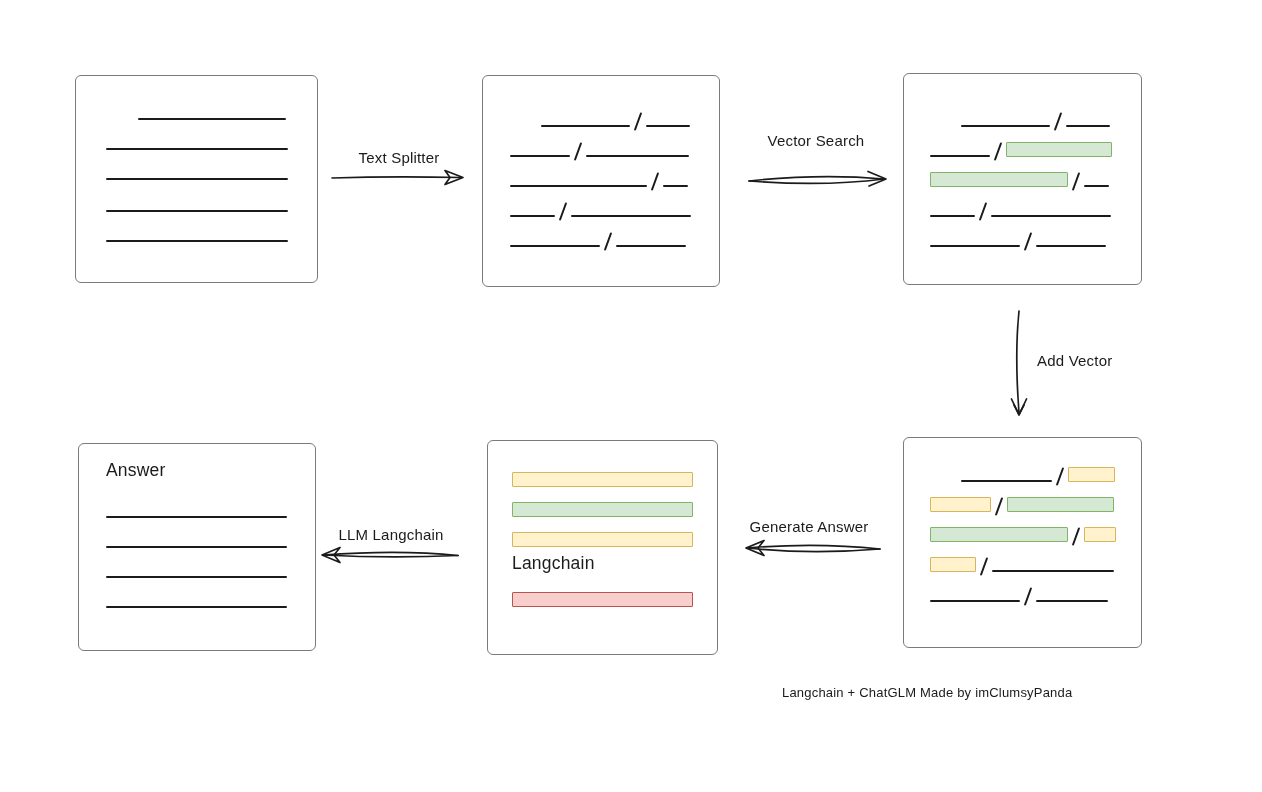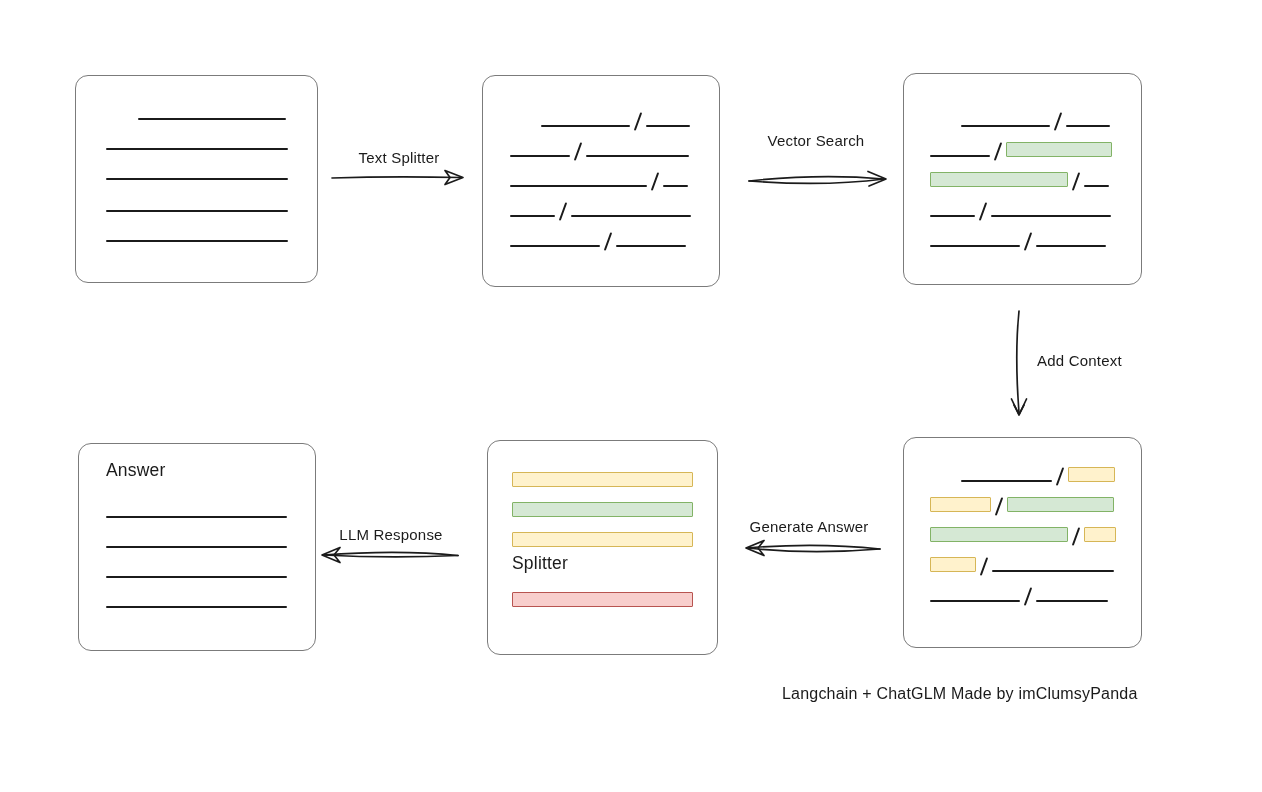--- a/index.html
+++ b/index.html
@@ -3,21 +3,21 @@
 <meta charset="utf-8">
 <style>
   html,body{margin:0;padding:0;background:#ffffff;}
   #canvas{
     position:relative;width:1262px;height:792px;background:#ffffff;overflow:hidden;
     font-family:"Liberation Sans",sans-serif;color:var(--ink,#1b1b1b);
   }
   .box{
     position:absolute;background:#ffffff;
     border:1.6px solid var(--box-border,#7b7b7b);
-    border-radius:13px;box-sizing:border-box;
+    border-radius:6px;box-sizing:border-box;
   }
   .rows{display:flex;flex-direction:column;}
   .row{display:flex;align-items:flex-end;height:30px;}
   .seg-line{height:2px;background:var(--ink,#1b1b1b);border-radius:1px;}
   .slash{
     width:2px;height:19px;background:var(--ink,#1b1b1b);border-radius:1px;
     transform:rotate(20deg);margin:0 7px -4px 7px;flex:none;
   }
   .seg-bar{height:15px;box-sizing:border-box;border:1.6px solid;border-radius:1px;}
   .bar-green{background:var(--green-fill,#d5e8d4);border-color:var(--green-stroke,#82b366);}
@@ -44,21 +44,21 @@
     position:absolute;font-size:15px;font-weight:500;letter-spacing:.2px;
     white-space:nowrap;text-align:center;
   }
   #lbl-text-splitter{left:332px;top:149px;width:134px;}
   #lbl-vector-search{left:746px;top:132px;width:140px;}
   #lbl-add-context{left:1037px;top:352px;}
   #lbl-generate-prompt{left:736px;top:518px;width:146px;}
   #lbl-llm-response{left:324px;top:526px;width:134px;}
 
   #caption{
-    position:absolute;left:782px;top:685px;font-size:16px;font-weight:500;
+    position:absolute;left:782px;top:685px;font-size:13px;font-weight:500;
     letter-spacing:.2px;white-space:nowrap;
   }
   #arrow-layer{position:absolute;left:0;top:0;pointer-events:none;}
   #arrow-layer path{stroke:var(--ink,#1b1b1b);fill:none;stroke-width:1.7;stroke-linecap:round;stroke-linejoin:round;}
 </style>
 </head>
 <body>
 
 <div id="canvas">
 
@@ -177,21 +177,21 @@
         <div class="row">
           <div class="seg-bar bar-yellow" style="width: 181px;"></div>
         </div>
         <div class="row">
           <div class="seg-bar bar-green" style="width: 181px;"></div>
         </div>
         <div class="row">
           <div class="seg-bar bar-yellow" style="width: 181px;"></div>
         </div>
       </div>
-    <div class="box-label question-label">Splitter</div>
+    <div class="box-label question-label">Langchain</div>
     <div class="rows question-rows">
         <div class="row">
           <div class="seg-bar bar-red" style="width: 181px;"></div>
         </div>
       </div>
   </div>
 
   <div id="box-answer" class="box">
     <div class="box-label">Answer</div>
     <div class="rows">
@@ -232,18 +232,18 @@
     </g>
     <g>
       <path d="M458,555.5 C415,551 370,551.5 323,555"></path>
       <path d="M458,555.5 C415,557.5 370,557.5 323,555"></path>
       <path d="M340,547.5 L322,555 L340,562.5 L334,555 Z"></path>
     </g>
   </svg>
 
   <div id="lbl-text-splitter" class="arrow-label">Text Splitter</div>
   <div id="lbl-vector-search" class="arrow-label">Vector Search</div>
-  <div id="lbl-add-context" class="arrow-label">Add Context</div>
+  <div id="lbl-add-context" class="arrow-label">Add Vector</div>
   <div id="lbl-generate-prompt" class="arrow-label">Generate Answer</div>
-  <div id="lbl-llm-response" class="arrow-label">LLM Response</div>
+  <div id="lbl-llm-response" class="arrow-label">LLM Langchain</div>
 
   <div id="caption">Langchain + ChatGLM Made by imClumsyPanda</div>
 </div>
 
 </body></html>

